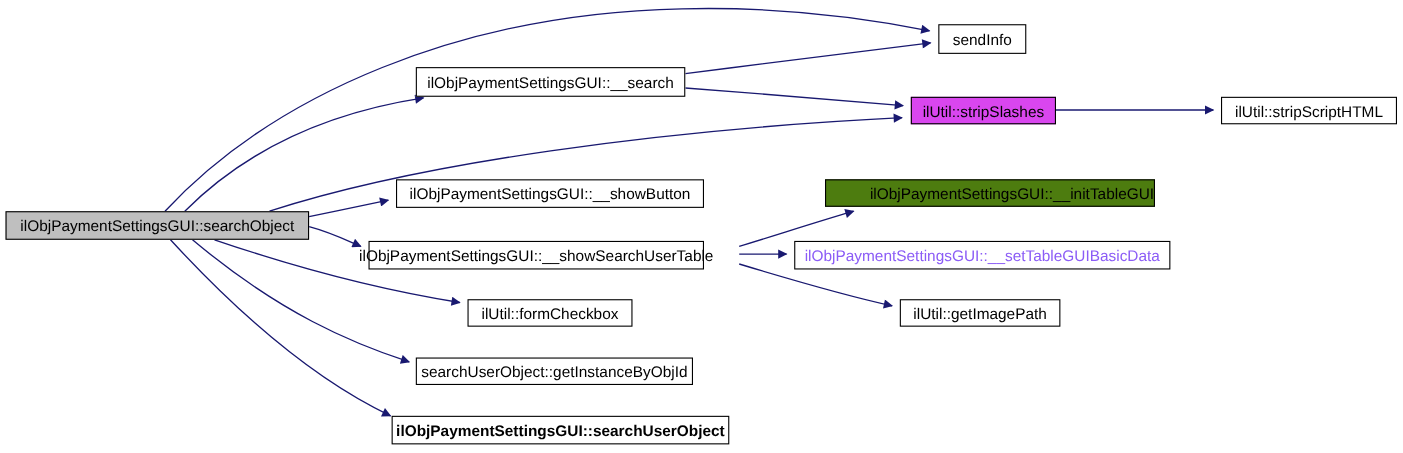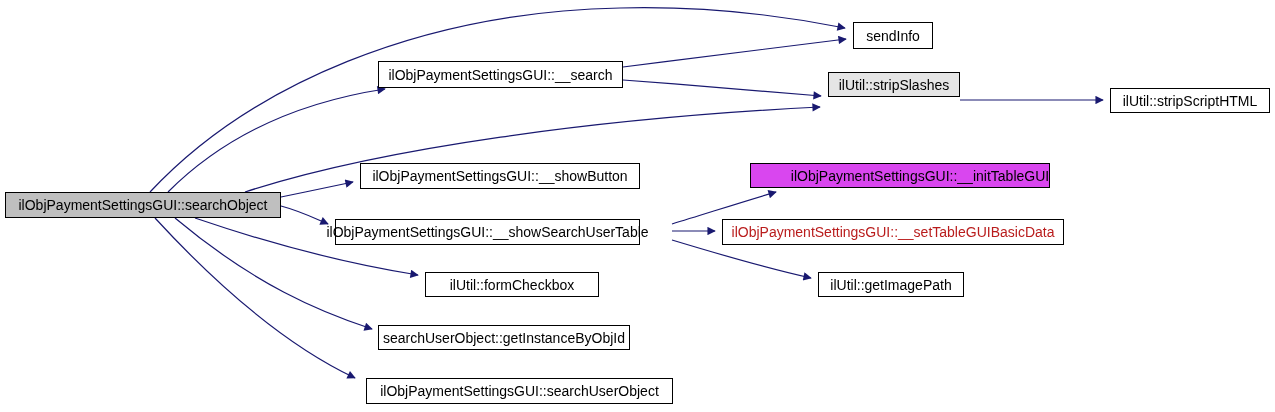--- a/index.html
+++ b/index.html
@@ -69,24 +69,24 @@
       <path class="edge" d="M623,80 C690,85 760,91 821,96" stroke="#191970" marker-end="url(#arrow)"></path>
       <path class="edge" d="M960,100 L1103,100" stroke="#191970" marker-end="url(#arrow)"></path>
       <path class="edge" d="M672,224 C705,214 745,201 776,192" stroke="#191970" marker-end="url(#arrow)"></path>
       <path class="edge" d="M672,231 L715,231" stroke="#191970" marker-end="url(#arrow)"></path>
       <path class="edge" d="M672,240 C715,253 765,268 811,278" stroke="#191970" marker-end="url(#arrow)"></path>
     </svg>
   <div>
       <div class="node highlighted" style="left: 5px; top: 192px; width: 276px; height: 26px; background: rgb(191, 191, 191); border-color: rgb(0, 0, 0); color: rgb(0, 0, 0);">ilObjPaymentSettingsGUI::searchObject</div>
       <div class="node" style="left: 378px; top: 61px; width: 245px; height: 27px; background: rgb(255, 255, 255); border-color: rgb(0, 0, 0); color: rgb(0, 0, 0); text-align: center;">ilObjPaymentSettingsGUI::__search</div>
       <div class="node" style="left: 853px; top: 22px; width: 80px; height: 27px; background: rgb(255, 255, 255); border-color: rgb(0, 0, 0); color: rgb(0, 0, 0);">sendInfo</div>
-      <div class="node" style="left: 828px; top: 72px; width: 132px; height: 25px; background: #e5e5e5; border-color: rgb(0, 0, 0); color: rgb(0, 0, 0);">ilUtil::stripSlashes</div>
+      <div class="node" style="left: 828px; top: 88px; width: 132px; height: 25px; background: #d946ef; border-color: rgb(0, 0, 0); color: rgb(0, 0, 0);">ilUtil::stripSlashes</div>
       <div class="node" style="left: 1110px; top: 88px; width: 160px; height: 25px; background: rgb(255, 255, 255); border-color: rgb(0, 0, 0); color: rgb(0, 0, 0);">ilUtil::stripScriptHTML</div>
       <div class="node" style="left: 360px; top: 163px; width: 280px; height: 26px; background: rgb(255, 255, 255); border-color: rgb(0, 0, 0); color: rgb(0, 0, 0);">ilObjPaymentSettingsGUI::__showButton</div>
       <div class="node" style="left: 335px; top: 219px; width: 305px; height: 26px; background: rgb(255, 255, 255); border-color: rgb(0, 0, 0); color: rgb(0, 0, 0);">ilObjPaymentSettingsGUI::__showSearchUserTable</div>
-      <div class="node" style="left: 750px; top: 163px; width: 300px; height: 25px; background: #d946ef; border-color: rgb(0, 0, 0); color: rgb(0, 0, 0); padding-left: 40px;">ilObjPaymentSettingsGUI::__initTableGUI</div>
-      <div class="node" style="left: 722px; top: 219px; width: 342px; height: 26px; background: rgb(255, 255, 255); border-color: rgb(0, 0, 0); color: #b91c1c;">ilObjPaymentSettingsGUI::__setTableGUIBasicData</div>
+      <div class="node" style="left: 750px; top: 163px; width: 300px; height: 25px; background: #4d7c0f; border-color: rgb(0, 0, 0); color: rgb(0, 0, 0); padding-left: 40px;">ilObjPaymentSettingsGUI::__initTableGUI</div>
+      <div class="node" style="left: 722px; top: 219px; width: 342px; height: 26px; background: rgb(255, 255, 255); border-color: rgb(0, 0, 0); color: #8b5cf6;">ilObjPaymentSettingsGUI::__setTableGUIBasicData</div>
       <div class="node" style="left: 818px; top: 272px; width: 146px; height: 25px; background: rgb(255, 255, 255); border-color: rgb(0, 0, 0); color: rgb(0, 0, 0); text-align: center;">ilUtil::getImagePath</div>
-      <div class="node" style="left: 425px; top: 272px; width: 174px; height: 25px; background: rgb(255, 255, 255); border-color: rgb(0, 0, 0); color: rgb(0, 0, 0);">ilUtil::formCheckbox</div>
+      <div class="node" style="left: 425px; top: 272px; width: 150px; height: 25px; background: rgb(255, 255, 255); border-color: rgb(0, 0, 0); color: rgb(0, 0, 0);">ilUtil::formCheckbox</div>
       <div class="node" style="left: 378px; top: 325px; width: 252px; height: 25px; background: rgb(255, 255, 255); border-color: rgb(0, 0, 0); color: rgb(0, 0, 0);">searchUserObject::getInstanceByObjId</div>
-      <div class="node" style="left: 366px; top: 378px; width: 307px; height: 26px; background: rgb(255, 255, 255); border-color: rgb(0, 0, 0); color: rgb(0, 0, 0);">ilObjPaymentSettingsGUI::searchUserObject</div>
+      <div class="node" style="left: 356px; top: 378px; width: 307px; height: 26px; background: rgb(255, 255, 255); border-color: rgb(0, 0, 0); color: rgb(0, 0, 0); font-weight: bold;">ilObjPaymentSettingsGUI::searchUserObject</div>
     </div>
 </div>
 
 </body></html>

